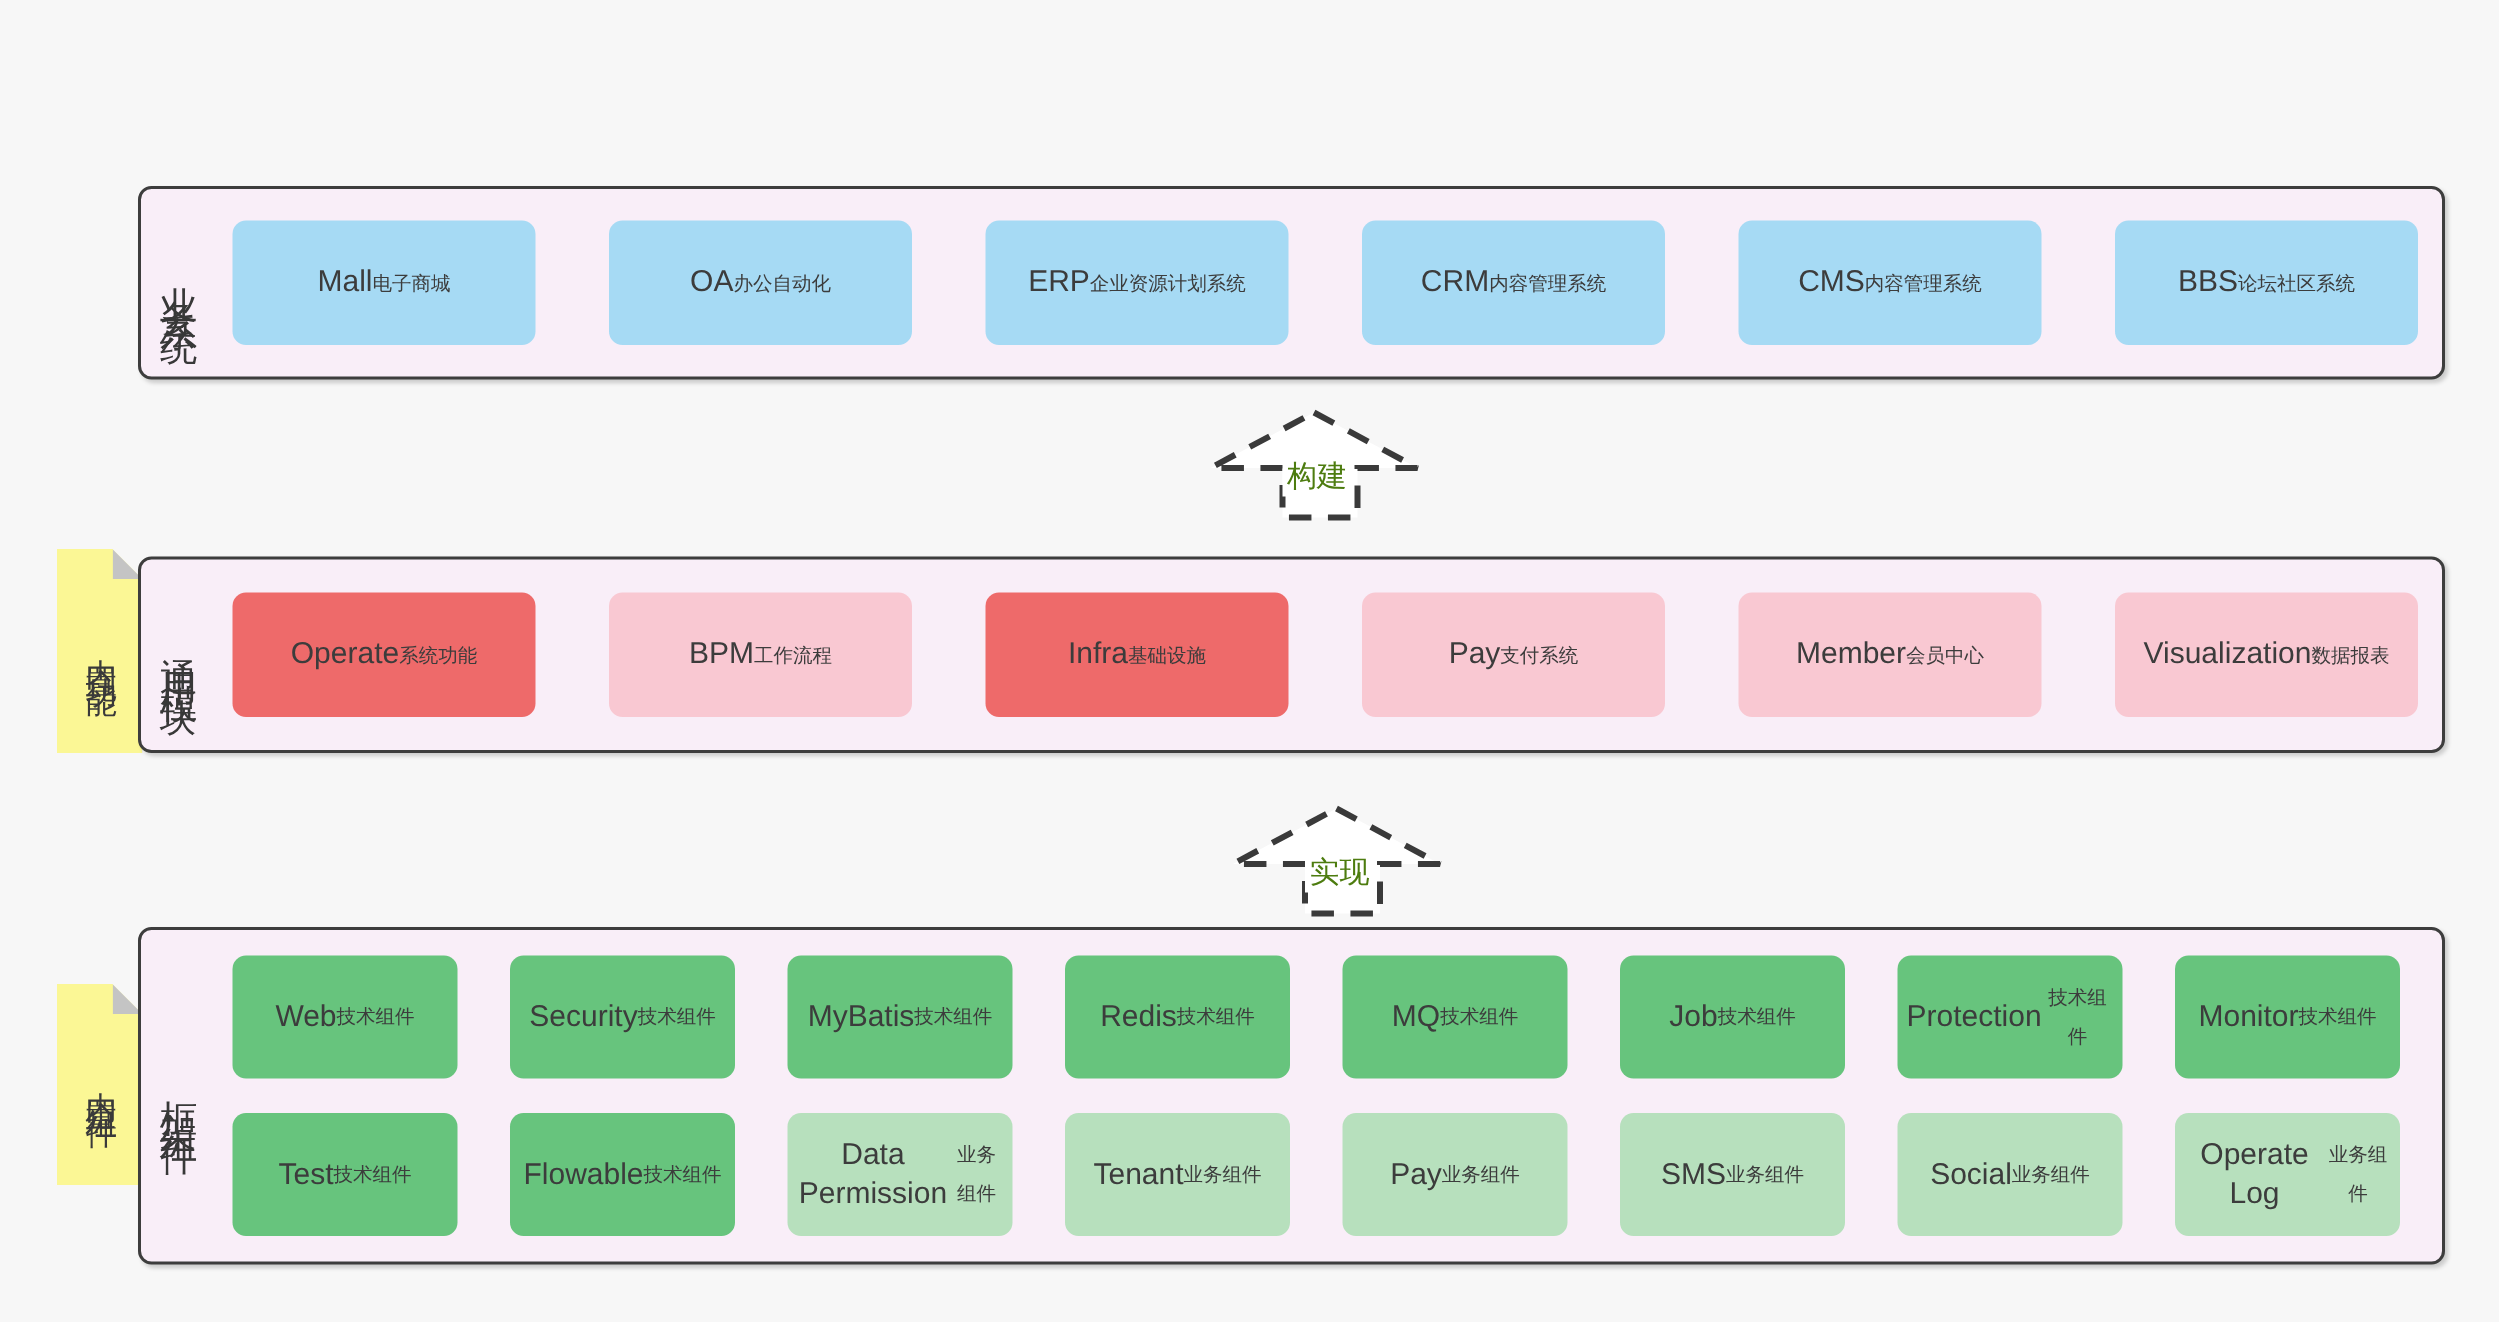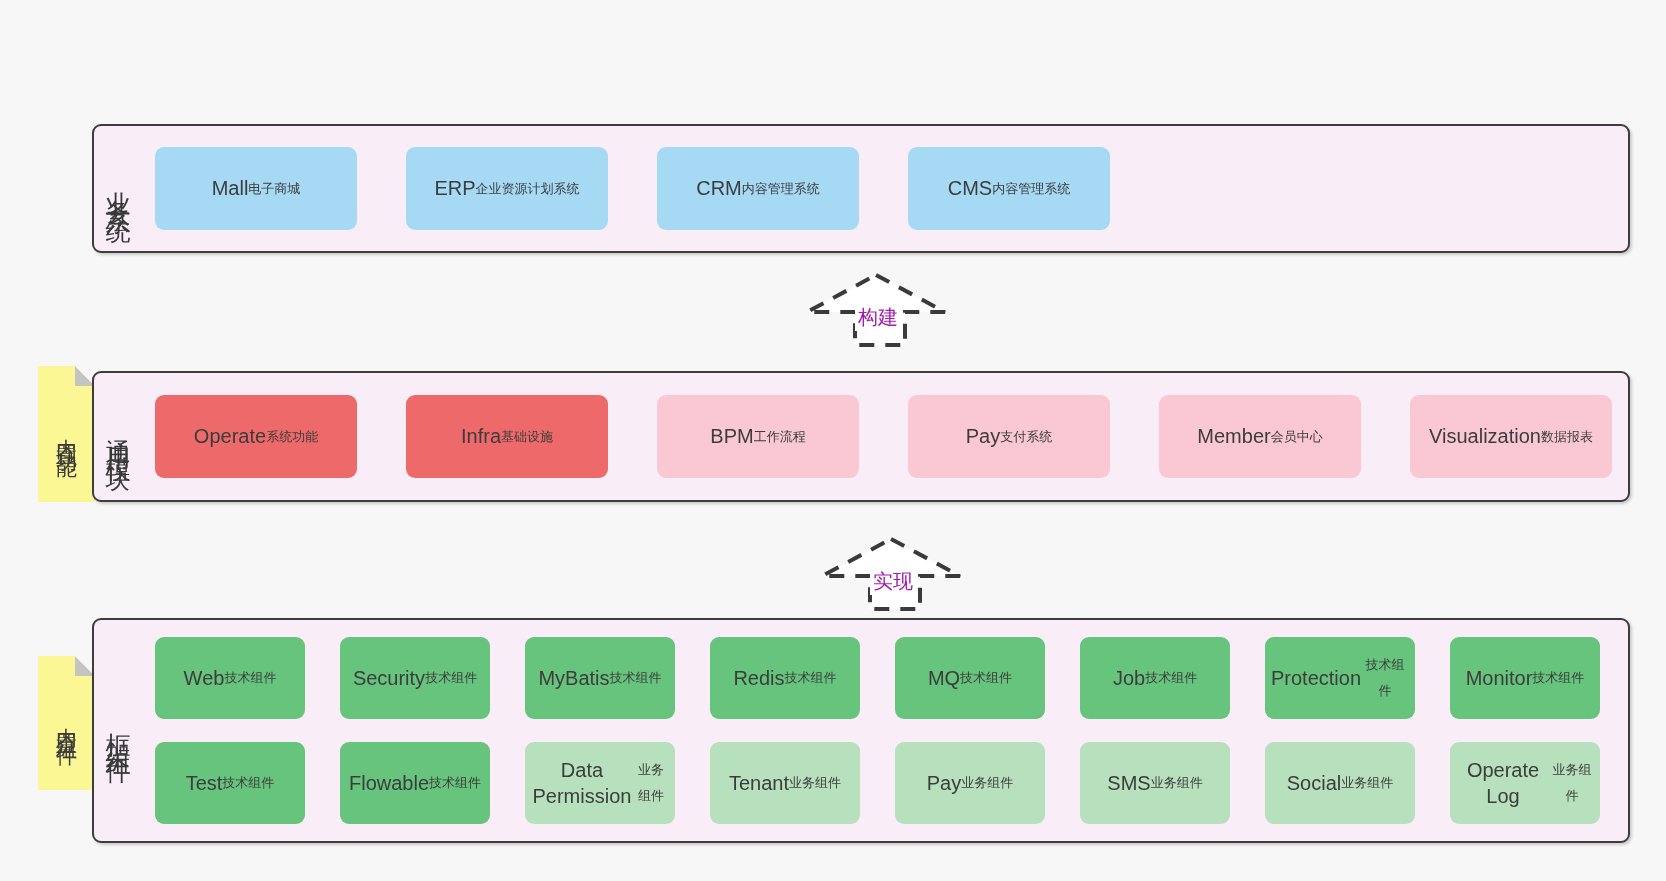--- a/index.html
+++ b/index.html
@@ -90,21 +90,21 @@
   .arrow svg{display:block;width:160px;height:80px;}
   .arrow polygon{
     fill:#ffffff;
     stroke:var(--arrow-stroke,#3a3a3a);
     stroke-width:4;
     stroke-dasharray:15 11;
   }
   .arrow-label{
     position:absolute;left:50%;top:36px;transform:translateX(-50%);
     background:#ffffff;padding:0 3px;
-    font-size:20px;color:#a21caf;white-space:nowrap;font-family:Liberation Serif, serif;
+    font-size:20px;color:#4d7c0f;white-space:nowrap;font-family:Liberation Serif, serif;
   }
 </style>
 </head>
 <body>
 
 <div>
 
   <div class="note note-mid">
     <span class="vtext">内置功能</span>
     <div class="fold"></div>
@@ -117,57 +117,65 @@
   <section class="panel panel-business">
     <div class="panel-label">
       <span class="vtext">业务系统</span>
     </div>
     <div class="boxes">
       <div class="box blue">
         <div class="name">Mall</div>
         <div class="desc">电子商城</div>
       </div>
       <div class="box blue">
+        <div class="name">OA</div>
+        <div class="desc">办公自动化</div>
+      </div>
+      <div class="box blue">
         <div class="name">ERP</div>
         <div class="desc">企业资源计划系统</div>
       </div>
       <div class="box blue">
         <div class="name">CRM</div>
         <div class="desc">内容管理系统</div>
       </div>
       <div class="box blue">
         <div class="name">CMS</div>
         <div class="desc">内容管理系统</div>
+      </div>
+      <div class="box blue">
+        <div class="name">BBS</div>
+        <div class="desc">论坛社区系统</div>
       </div>
     </div>
   </section>
 
   <div class="arrow arrow-build">
     <svg viewBox="0 0 160 80">
       <polygon points="78,7 147,44 107,44 107,77 57,77 57,44 9,44"></polygon>
     </svg>
     <span class="arrow-label">构建</span>
   </div>
 
   <section class="panel panel-modules">
     <div class="panel-label">
       <span class="vtext">通用模块</span>
     </div>
     <div class="boxes">
       <div class="box red">
         <div class="name">Operate</div>
         <div class="desc">系统功能</div>
       </div>
+      <div class="box pink">
+        <div class="name">BPM</div>
+        <div class="desc">工作流程</div>
+      </div>
       <div class="box red">
         <div class="name">Infra</div>
         <div class="desc">基础设施</div>
-      </div>
-      <div class="box pink">
-        <div class="name">BPM</div>
-        <div class="desc">工作流程</div>
       </div>
       <div class="box pink">
         <div class="name">Pay</div>
         <div class="desc">支付系统</div>
       </div>
       <div class="box pink">
         <div class="name">Member</div>
         <div class="desc">会员中心</div>
       </div>
       <div class="box pink">

